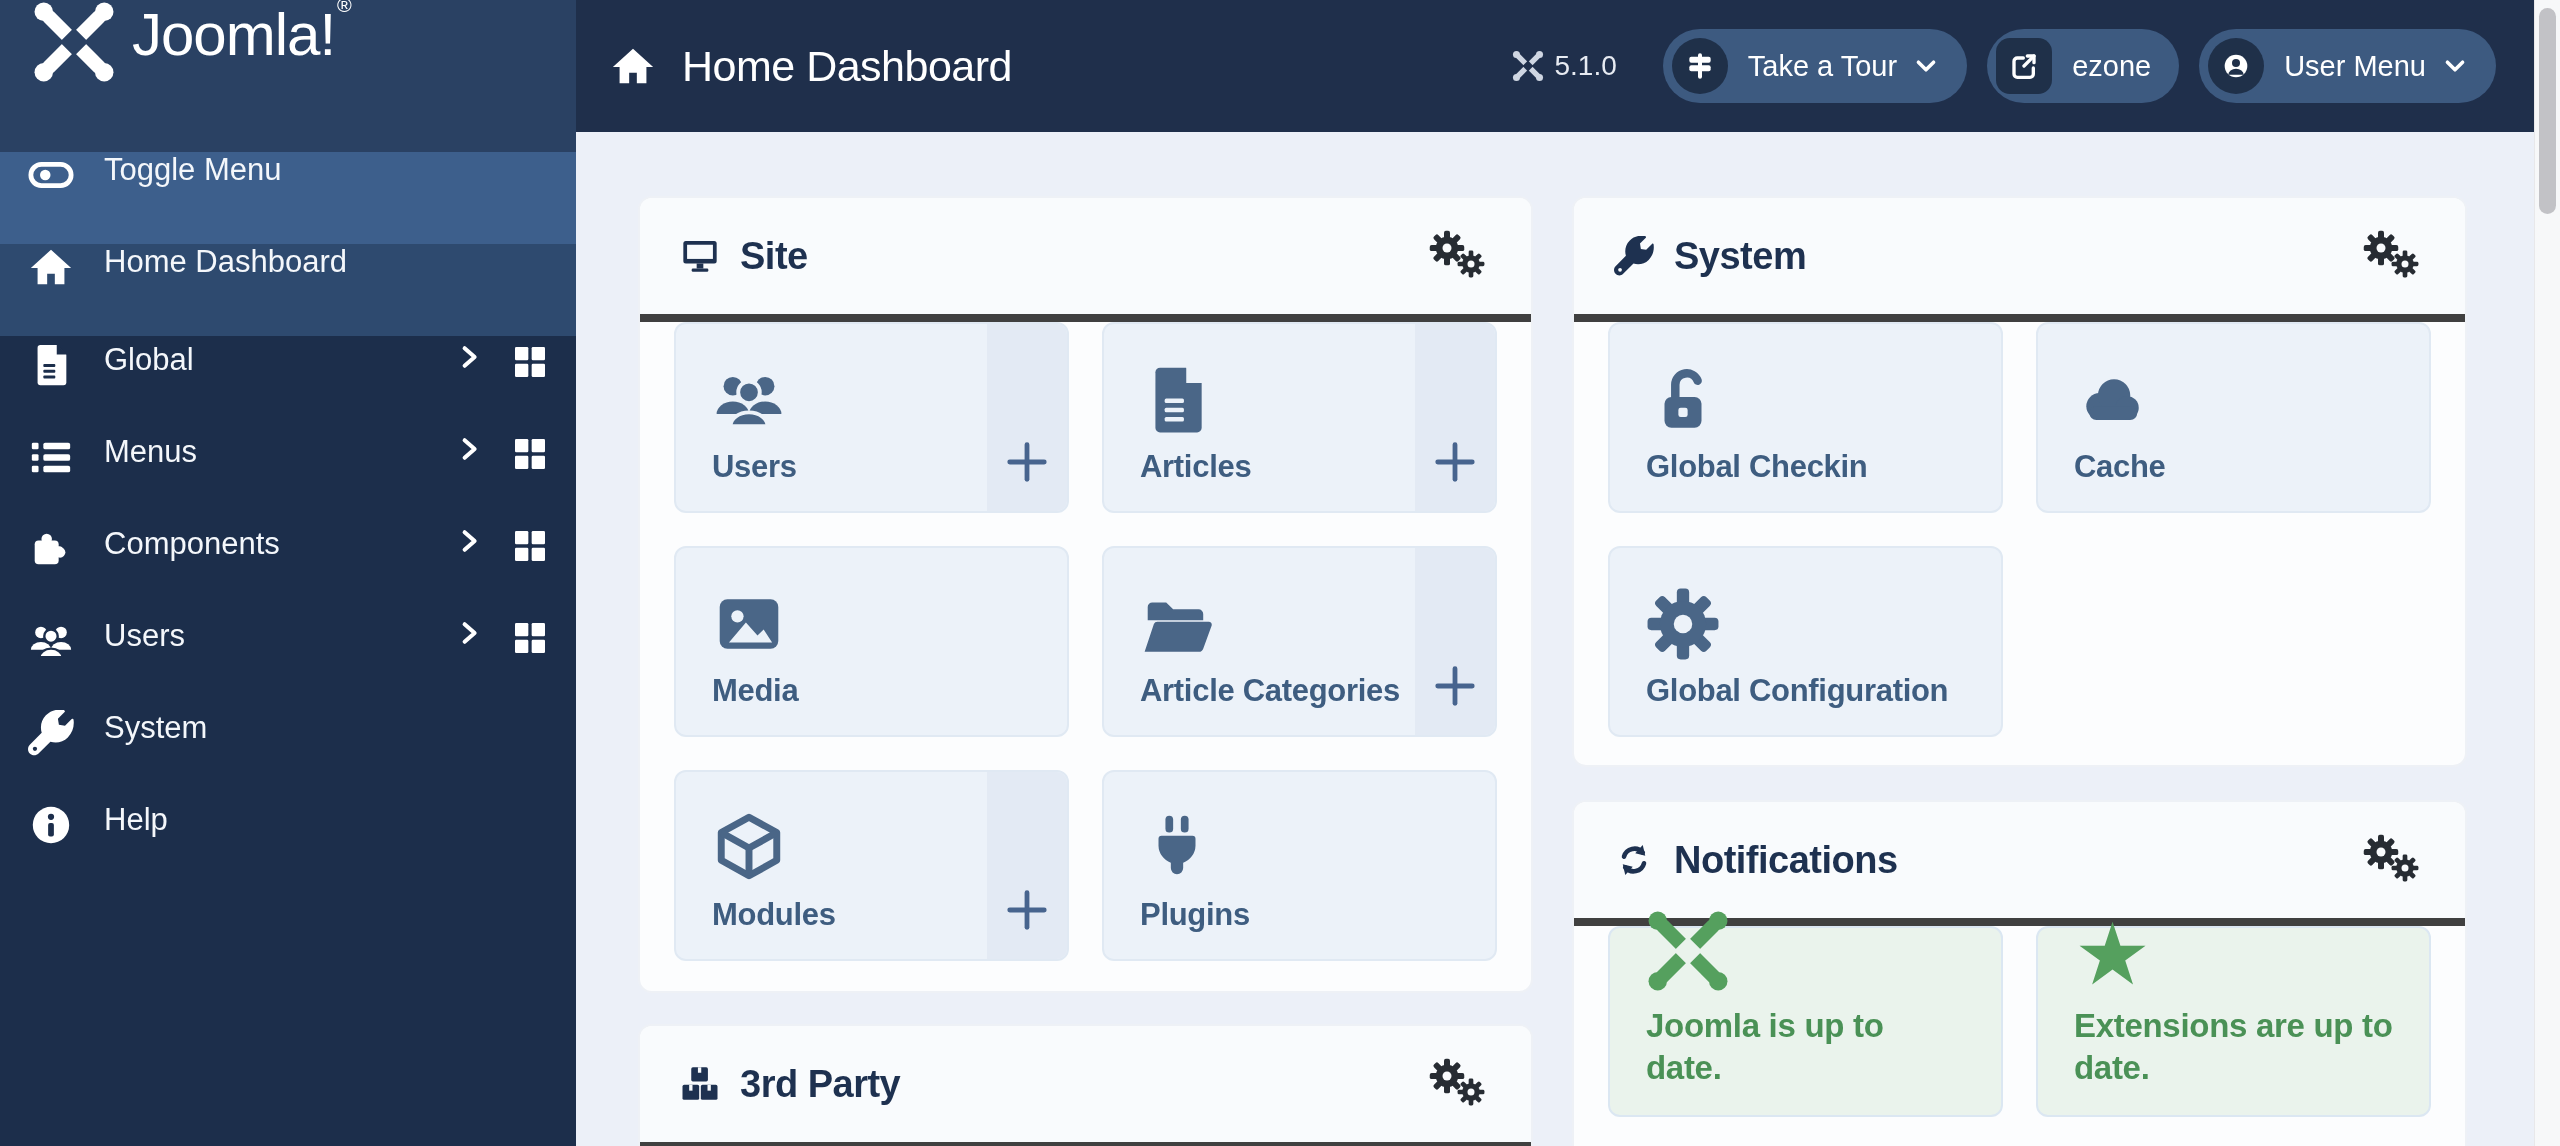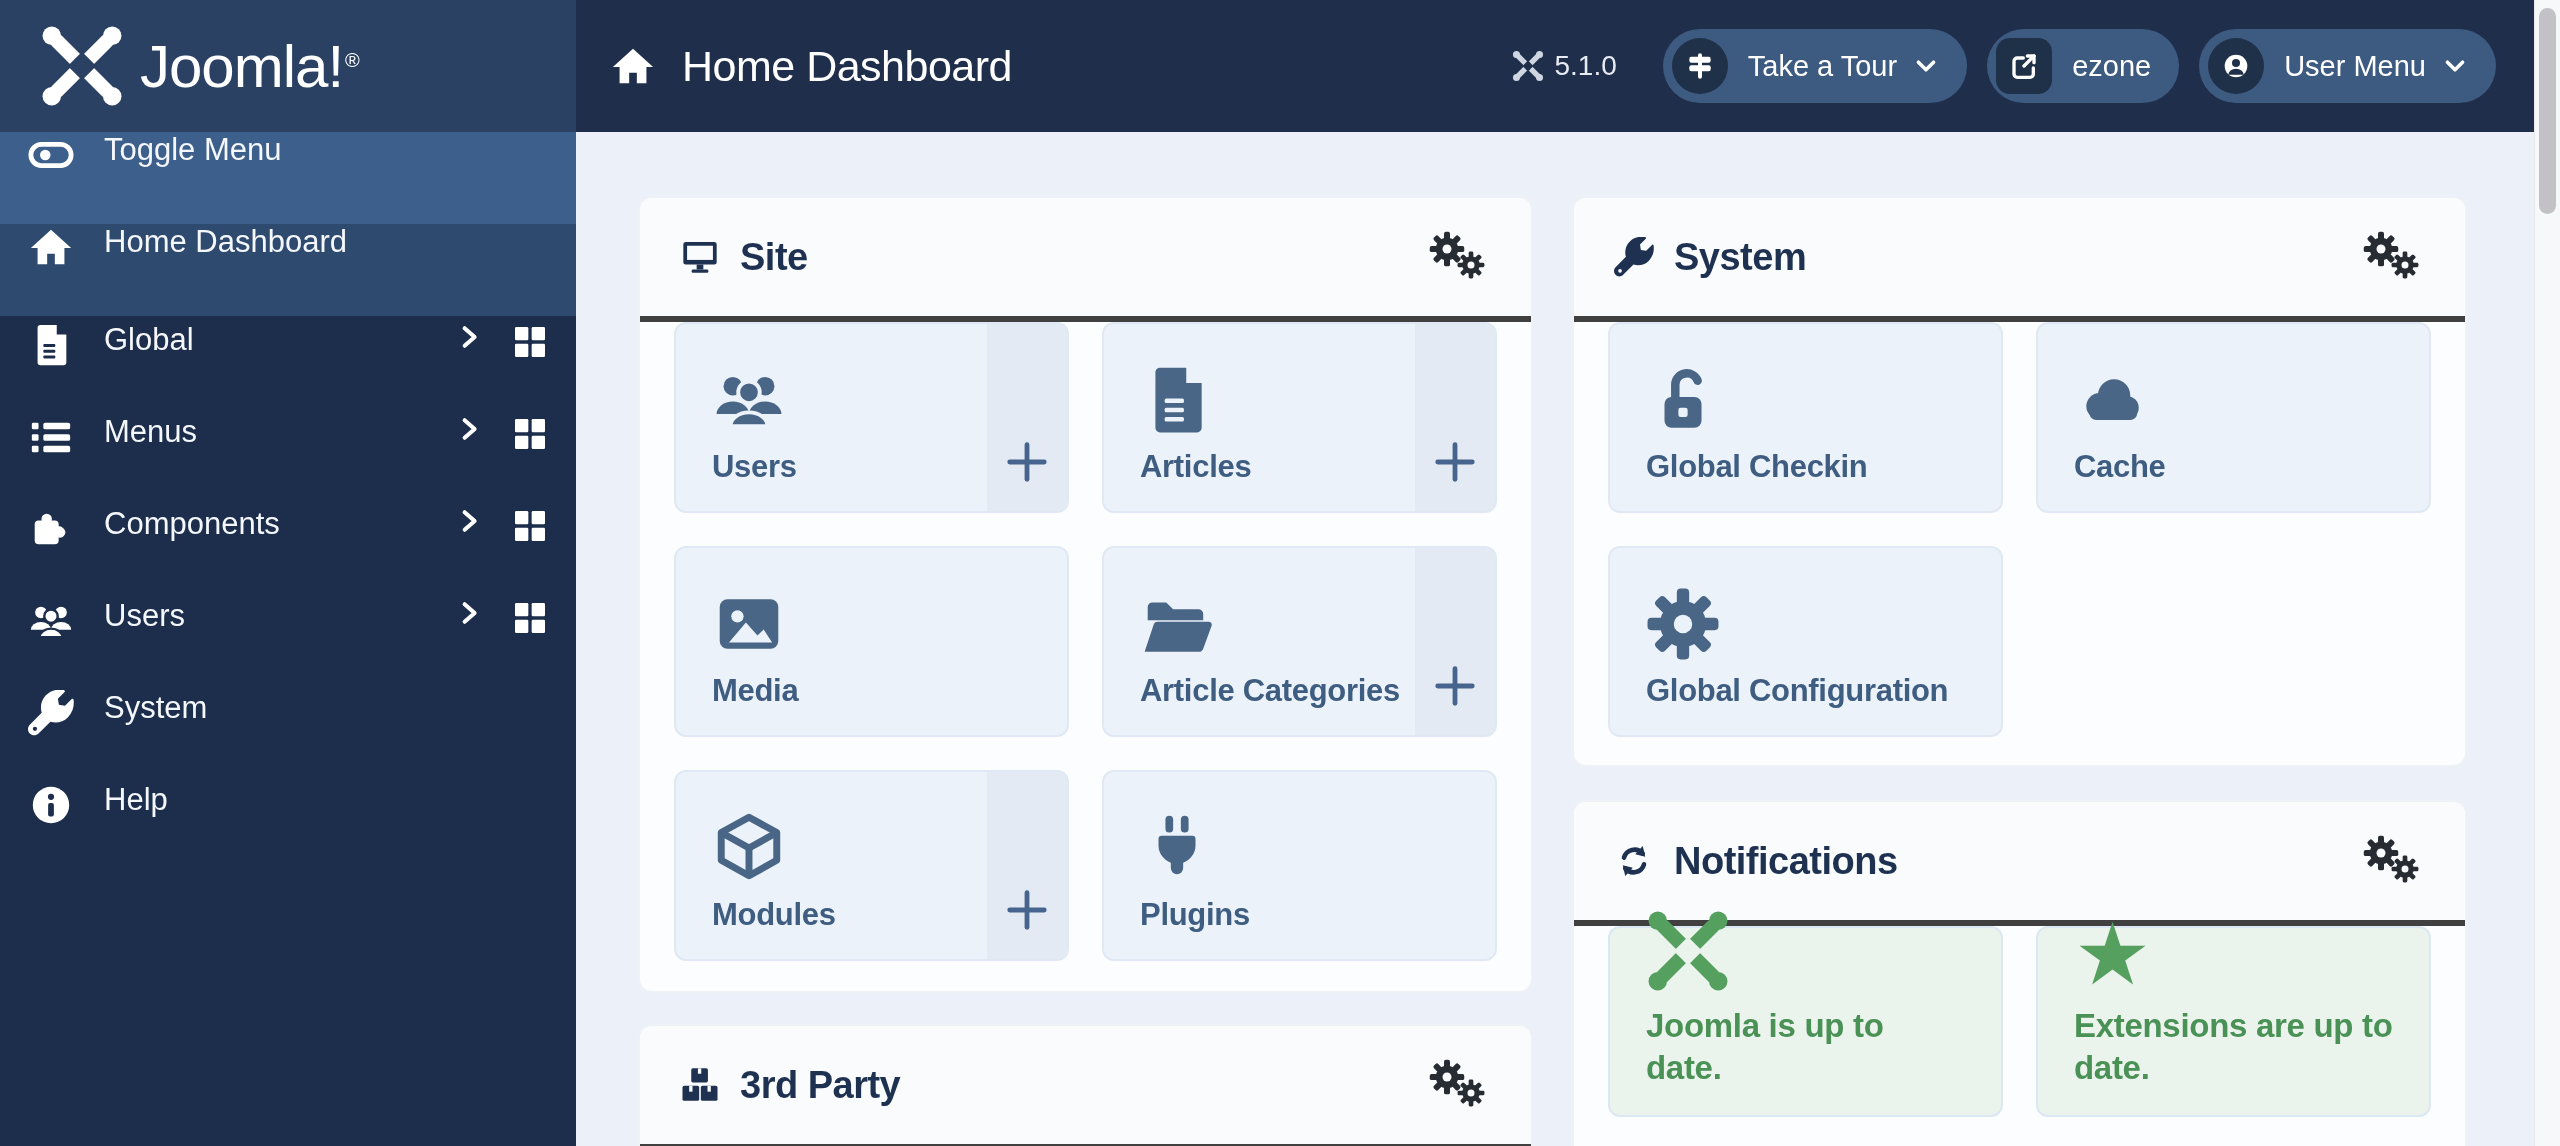--- a/index.html
+++ b/index.html
@@ -4,21 +4,21 @@
 <style>
   *{box-sizing:border-box;margin:0;padding:0;border:0;font-family:"Liberation Sans","DejaVu Sans",sans-serif}
   html,body{width:2560px;height:1146px;overflow:hidden;background:#ecf0f8}
   .app{position:relative;width:2560px;height:1146px;overflow:hidden;background:#ecf0f8}
   svg{display:block}
   button{background:none;cursor:pointer}
   a{text-decoration:none;cursor:pointer}
 
   
   .sidebar{position:absolute;left:0;top:0;width:576px;height:1146px;background:#1c2e4b}
-  .logo{display:flex;align-items:center;height:132px;background:#2a4163;padding-left:40px;--knot-bg:#2a4163}
+  .logo{display:flex;height:152px;background:#2a4163;padding-left:32px;--knot-bg:#2a4163}
   .logo-knot{width:84px;height:84px;color:#fff}
   .logo-word{color:#fff;font-size:60px;font-weight:400;letter-spacing:-1px;margin-left:16px}
   .logo-reg{color:#fff;font-size:20px;vertical-align:top;position:relative;top:-6px;left:2px}
   .srow{display:flex;align-items:flex-start;height:92px;padding:0 26px 0 28px;--icon-bg:#1c2e4b;cursor:pointer}
   .srow .sic{width:46px;height:46px;color:#fff;flex:0 0 auto}
   .srow .slabel{color:#f4f7fb;font-size:31px;margin-left:30px;white-space:nowrap}
   .srow.toggle{background:#3d5f8c;--icon-bg:#3d5f8c}
   .srow.home{background:#2e4a6f;--icon-bg:#2e4a6f;margin-bottom:6px}
   .srow .schev{width:30px;height:30px;color:#fff;margin-left:auto}
   .srow .sgrid{margin-left:26px;display:flex}
@@ -42,21 +42,21 @@
   .plabel{color:#fff;font-size:29px;margin-left:20px;white-space:nowrap}
   .pchev{width:26px;height:26px;color:#fff;margin-left:16px}
 
   
   .main{position:absolute;left:576px;top:132px;width:1984px;height:1014px;background:#ecf0f8;overflow:hidden}
   .card{position:absolute;background:#fcfdfe;border:2px solid #eef1f6;border-radius:14px;overflow:hidden}
   .card-site{left:62px;top:64px;width:895px;height:797px}
   .card-system{left:996px;top:64px;width:895px;height:571px}
   .card-notifications{left:996px;top:668px;width:895px;height:600px}
   .card-thirdparty{left:62px;top:892px;width:895px;height:380px}
-  .card-head{height:124px;background:#f9fbfd;border-bottom:6px solid #404040;display:flex;align-items:center;padding:0 40px;--icon-bg:#f9fbfd}
+  .card-head{height:124px;background:#f9fbfd;border-bottom:8px solid #404040;display:flex;align-items:center;padding:0 40px;--icon-bg:#f9fbfd}
   .card-head .chicon{width:40px;height:40px;color:#1e3150;flex:0 0 auto}
   .card-head h2{font-size:38px;font-weight:700;color:#1e3150;margin-left:20px;letter-spacing:-0.5px}
   .cogs{margin-left:auto;position:relative;width:62px;height:52px;--icon-bg:#f9fbfd}
   .cogs .cog1{position:absolute;left:0;top:0;width:36px;height:36px;color:#272c33}
   .cogs .cog2{position:absolute;left:28px;top:20px;width:28px;height:28px;color:#272c33}
   .card-body{padding:0 34px 34px;display:grid;grid-template-columns:1fr 1fr;gap:33px}
   .tile{position:relative;height:191px;background:#ecf2f9;border:2px solid #e0e9f3;border-radius:12px;
         display:flex;flex-direction:column;justify-content:flex-end;padding:26px 36px;--icon-bg:#ecf2f9}
   .ticon{width:74px;height:74px;color:#4a6687;margin-bottom:12px;flex:0 0 auto}
   .tlabel{font-size:31px;font-weight:700;color:#3e5d80;letter-spacing:-0.3px;white-space:nowrap}

